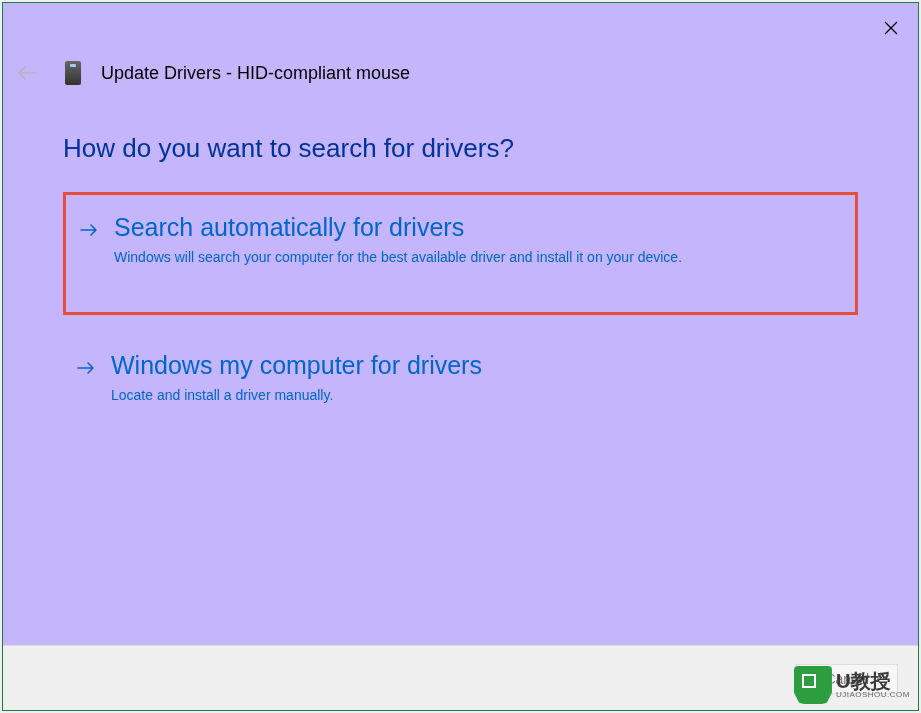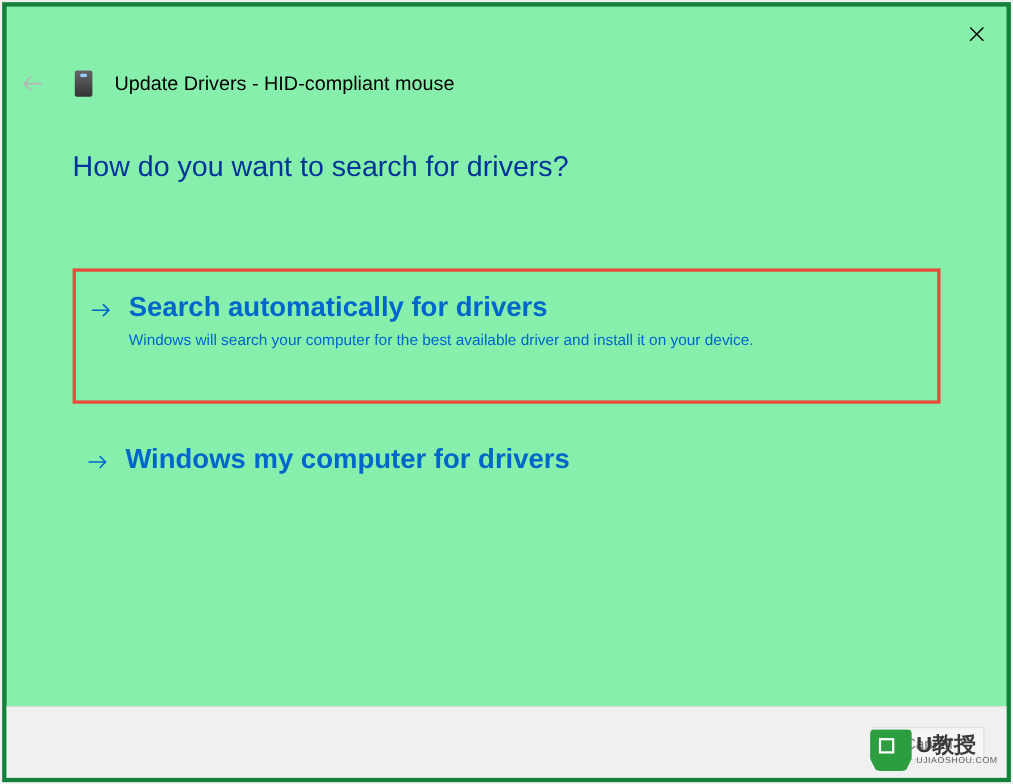--- a/index.html
+++ b/index.html
@@ -13,22 +13,22 @@
       width: 921px;
       height: 713px;
       position: relative;
     }
     .dialog {
       position: absolute;
       top: 2px;
       left: 2px;
       right: 2px;
       bottom: 2px;
-      background: #86efac;
-      border: 4px solid #15803d;
+      background: #c4b5fd;
+      border: 1px solid #15803d;
       display: flex;
       flex-direction: column;
     }
     .close-btn {
       position: absolute;
       top: 10px;
       right: 12px;
       width: 30px;
       height: 30px;
       display: flex;
@@ -76,21 +76,21 @@
       font-weight: 400;
     }
     .content {
       padding: 48px 60px 0 60px;
       flex: 1;
     }
     .question {
       font-size: 26px;
       color: #003399;
       font-weight: 400;
-      margin-bottom: 77px;
+      margin-bottom: 28px;
     }
     .option {
       padding: 18px 30px 22px 14px;
       cursor: pointer;
       display: flex;
       align-items: flex-start;
       gap: 16px;
       margin-bottom: 22px;
     }
     .option.highlighted {
@@ -107,21 +107,21 @@
     .option-arrow svg {
       width: 18px;
       height: 14px;
     }
     .option-text {
       flex: 1;
     }
     .option-title {
       font-size: 25px;
       color: #0066cc;
-      font-weight: 700;
+      font-weight: 400;
       margin-bottom: 5px;
     }
     .option-desc {
       font-size: 14px;
       color: #0066cc;
       line-height: 1.45;
       max-width: 620px;
     }
     .footer {
       height: 65px;
@@ -218,20 +218,21 @@
     </div>
 
     <div class="option">
       <div class="option-arrow">
         <svg viewBox="0 0 18 14">
           <path d="M1 7 L16 7 M11 2 L16 7 L11 12" stroke="#0066cc" stroke-width="1.5" fill="none" stroke-linecap="round" stroke-linejoin="round"></path>
         </svg>
       </div>
       <div class="option-text">
         <div class="option-title">Windows my computer for drivers</div>
+        <div class="option-desc">Locate and install a driver manually.</div>
       </div>
     </div>
   </div>
 
   <div class="footer">
     <button class="cancel-btn">Cancel</button>
     <div class="watermark">
       <div class="wm-badge"></div>
       <div class="wm-text">
         <span class="wm-main">U教授</span>

